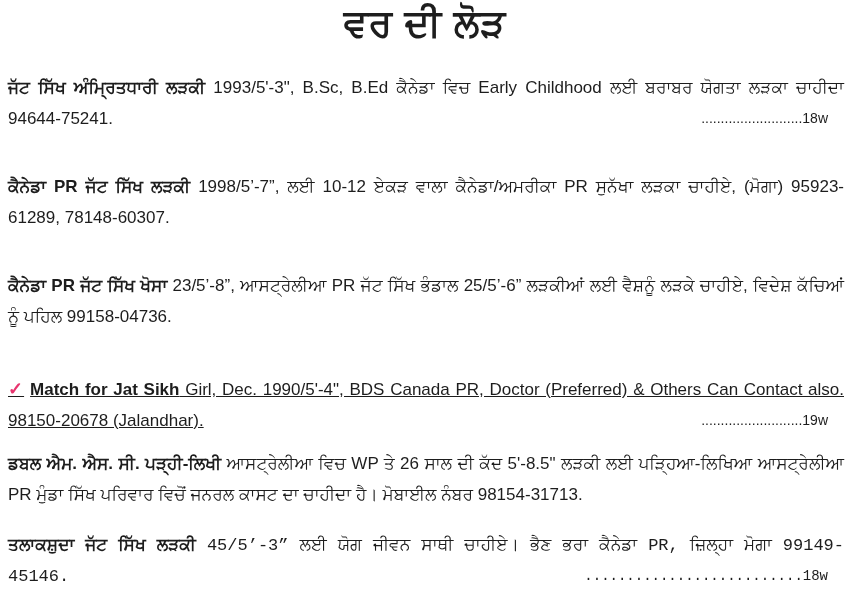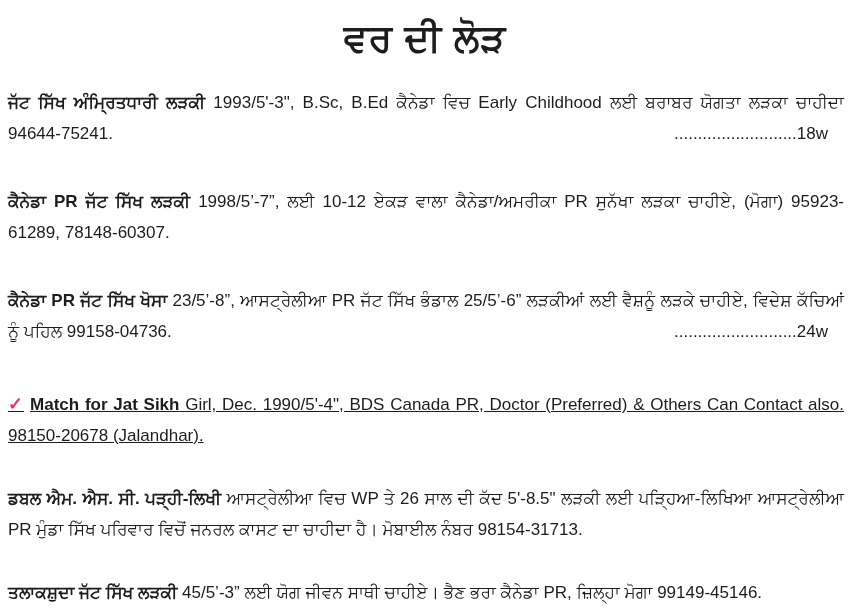--- a/index.html
+++ b/index.html
@@ -10,21 +10,21 @@
     height: 613px;
     overflow: hidden;
     font-family: "Liberation Sans", sans-serif;
     color: var(--ink, #1d1d1d);
   }
   .page {
     width: 850px;
     height: 613px;
     background: #ffffff;
     box-sizing: border-box;
-    padding-top: 15px;
+    padding-top: 0;
   }
   .title {
     margin: 0 0 26px 0;
     text-align: center;
     font-size: 38px;
     line-height: 46px;
     font-weight: bold;
     color: var(--ink, #1d1d1d);
     letter-spacing: 1px;
   }
@@ -34,38 +34,38 @@
   .ad {
     position: relative;
     min-height: 62px;
     font-size: 17px;
     line-height: 31px;
     text-align: justify;
     margin: 0;
   }
   .ad + .ad { margin-top: 37px; }
   .ad:nth-child(4) { margin-top: 42px; text-decoration: underline; }
-  .ad:nth-child(5) { margin-top: 32px; }
-  .ad:nth-child(6) { margin-top: 32px; }
+  .ad:nth-child(5) { margin-top: 12px; }
+  .ad:nth-child(6) { margin-top: 20px; font-family: Liberation Mono, monospace; }
   .ad-text { margin: 0; }
   .lead { font-weight: bold; }
   .check {
     color: var(--accent, #e8356f);
     font-weight: bold;
     margin-right: 6px;
     font-size: 18px;
   }
   .leader {
     position: absolute;
     right: 16px;
     bottom: 0;
     background: #ffffff;
     padding-left: 8px;
     white-space: nowrap;
-    font-size: 17px;
+    font-size: 14px;
     color: var(--ink, #1d1d1d);
   }
 </style>
 </head>
 <body>
 
 <div class="page">
 
   <h1 class="title">ਵਰ ਦੀ ਲੋੜ</h1>
 
@@ -75,25 +75,25 @@
       <p class="ad-text"><span class="lead">ਜੱਟ ਸਿੱਖ ਅੰਮ੍ਰਿਤਧਾਰੀ ਲੜਕੀ</span><span> 1993/5'-3",  B.Sc, B.Ed ਕੈਨੇਡਾ ਵਿਚ Early Childhood ਲਈ ਬਰਾਬਰ ਯੋਗਤਾ ਲੜਕਾ ਚਾਹੀਦਾ 94644-75241.</span></p>
       <span class="leader"><span>..........................</span><span>18w</span></span>
     </div>
 
     <div class="ad">
       <p class="ad-text"><span class="lead">ਕੈਨੇਡਾ PR ਜੱਟ ਸਿੱਖ ਲੜਕੀ</span><span> 1998/5’-7”,  ਲਈ 10-12  ਏਕੜ ਵਾਲਾ ਕੈਨੇਡਾ/ਅਮਰੀਕਾ PR ਸੁਨੱਖਾ ਲੜਕਾ ਚਾਹੀਏ, (ਮੋਗਾ) 95923-61289,  78148-60307.</span></p>
     </div>
 
     <div class="ad">
       <p class="ad-text"><span class="lead">ਕੈਨੇਡਾ PR ਜੱਟ ਸਿੱਖ ਖੋਸਾ</span><span> 23/5’-8”,  ਆਸਟ੍ਰੇਲੀਆ PR ਜੱਟ ਸਿੱਖ ਭੰਡਾਲ 25/5’-6” ਲੜਕੀਆਂ ਲਈ ਵੈਸ਼ਨੂੰ ਲੜਕੇ ਚਾਹੀਏ, ਵਿਦੇਸ਼ ਕੱਚਿਆਂ ਨੂੰ ਪਹਿਲ 99158-04736.</span></p>
-      <span class="leader"><span>..........................</span><span>24w</span></span>
     </div>
 
     <div class="ad">
       <p class="ad-text"><span class="check">✓</span><span class="lead">Match for Jat Sikh</span><span> Girl, Dec. 1990/5'-4", BDS Canada PR, Doctor (Preferred) &amp; Others Can Contact also. 98150-20678 (Jalandhar).</span></p>
+      <span class="leader"><span>..........................</span><span>19w</span></span>
     </div>
 
     <div class="ad">
       <p class="ad-text"><span class="lead">ਡਬਲ ਐਮ. ਐਸ. ਸੀ. ਪੜ੍ਹੀ-ਲਿਖੀ</span><span>  ਆਸਟ੍ਰੇਲੀਆ ਵਿਚ WP ਤੇ 26 ਸਾਲ ਦੀ ਕੱਦ 5'-8.5" ਲੜਕੀ ਲਈ ਪੜ੍ਹਿਆ-ਲਿਖਿਆ ਆਸਟ੍ਰੇਲੀਆ PR ਮੁੰਡਾ ਸਿੱਖ ਪਰਿਵਾਰ ਵਿਚੋਂ ਜਨਰਲ ਕਾਸਟ ਦਾ ਚਾਹੀਦਾ ਹੈ। ਮੋਬਾਈਲ ਨੰਬਰ 98154-31713.</span></p>
     </div>
 
     <div class="ad">
       <p class="ad-text"><span class="lead">ਤਲਾਕਸ਼ੁਦਾ ਜੱਟ ਸਿੱਖ ਲੜਕੀ</span><span> 45/5’-3”  ਲਈ ਯੋਗ ਜੀਵਨ ਸਾਥੀ ਚਾਹੀਏ। ਭੈਣ ਭਰਾ ਕੈਨੇਡਾ PR, ਜ਼ਿਲ੍ਹਾ ਮੋਗਾ 99149-45146.</span></p>
       <span class="leader"><span>..........................</span><span>18w</span></span>
     </div>

